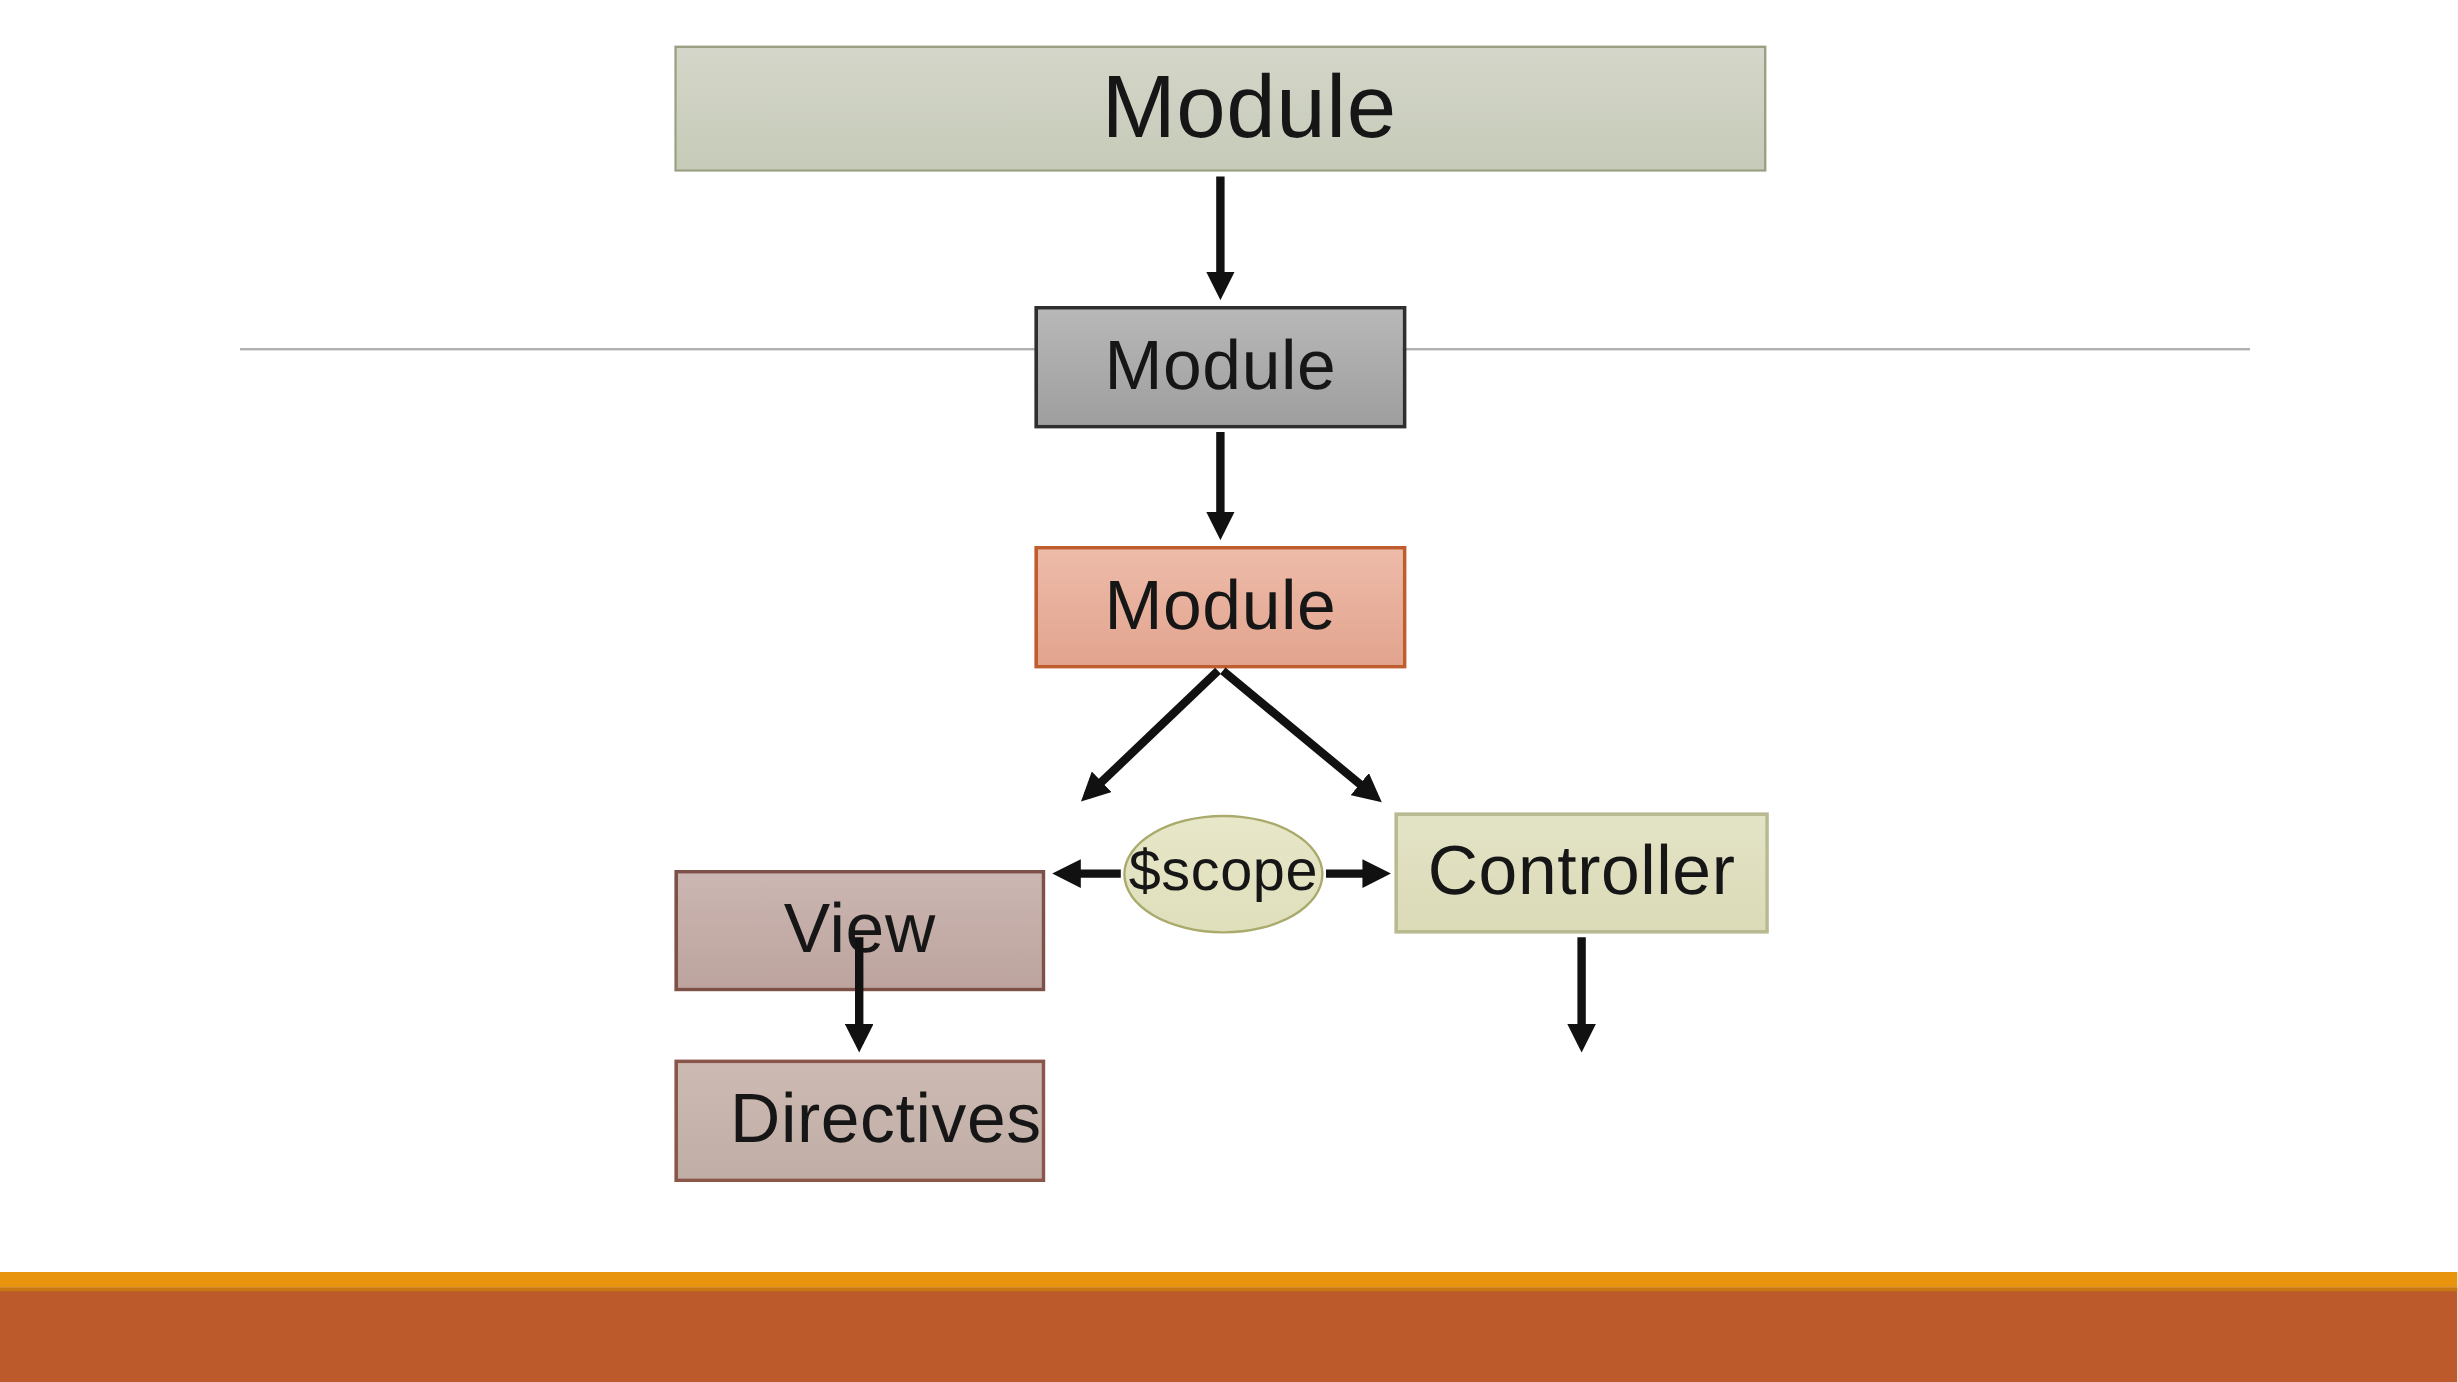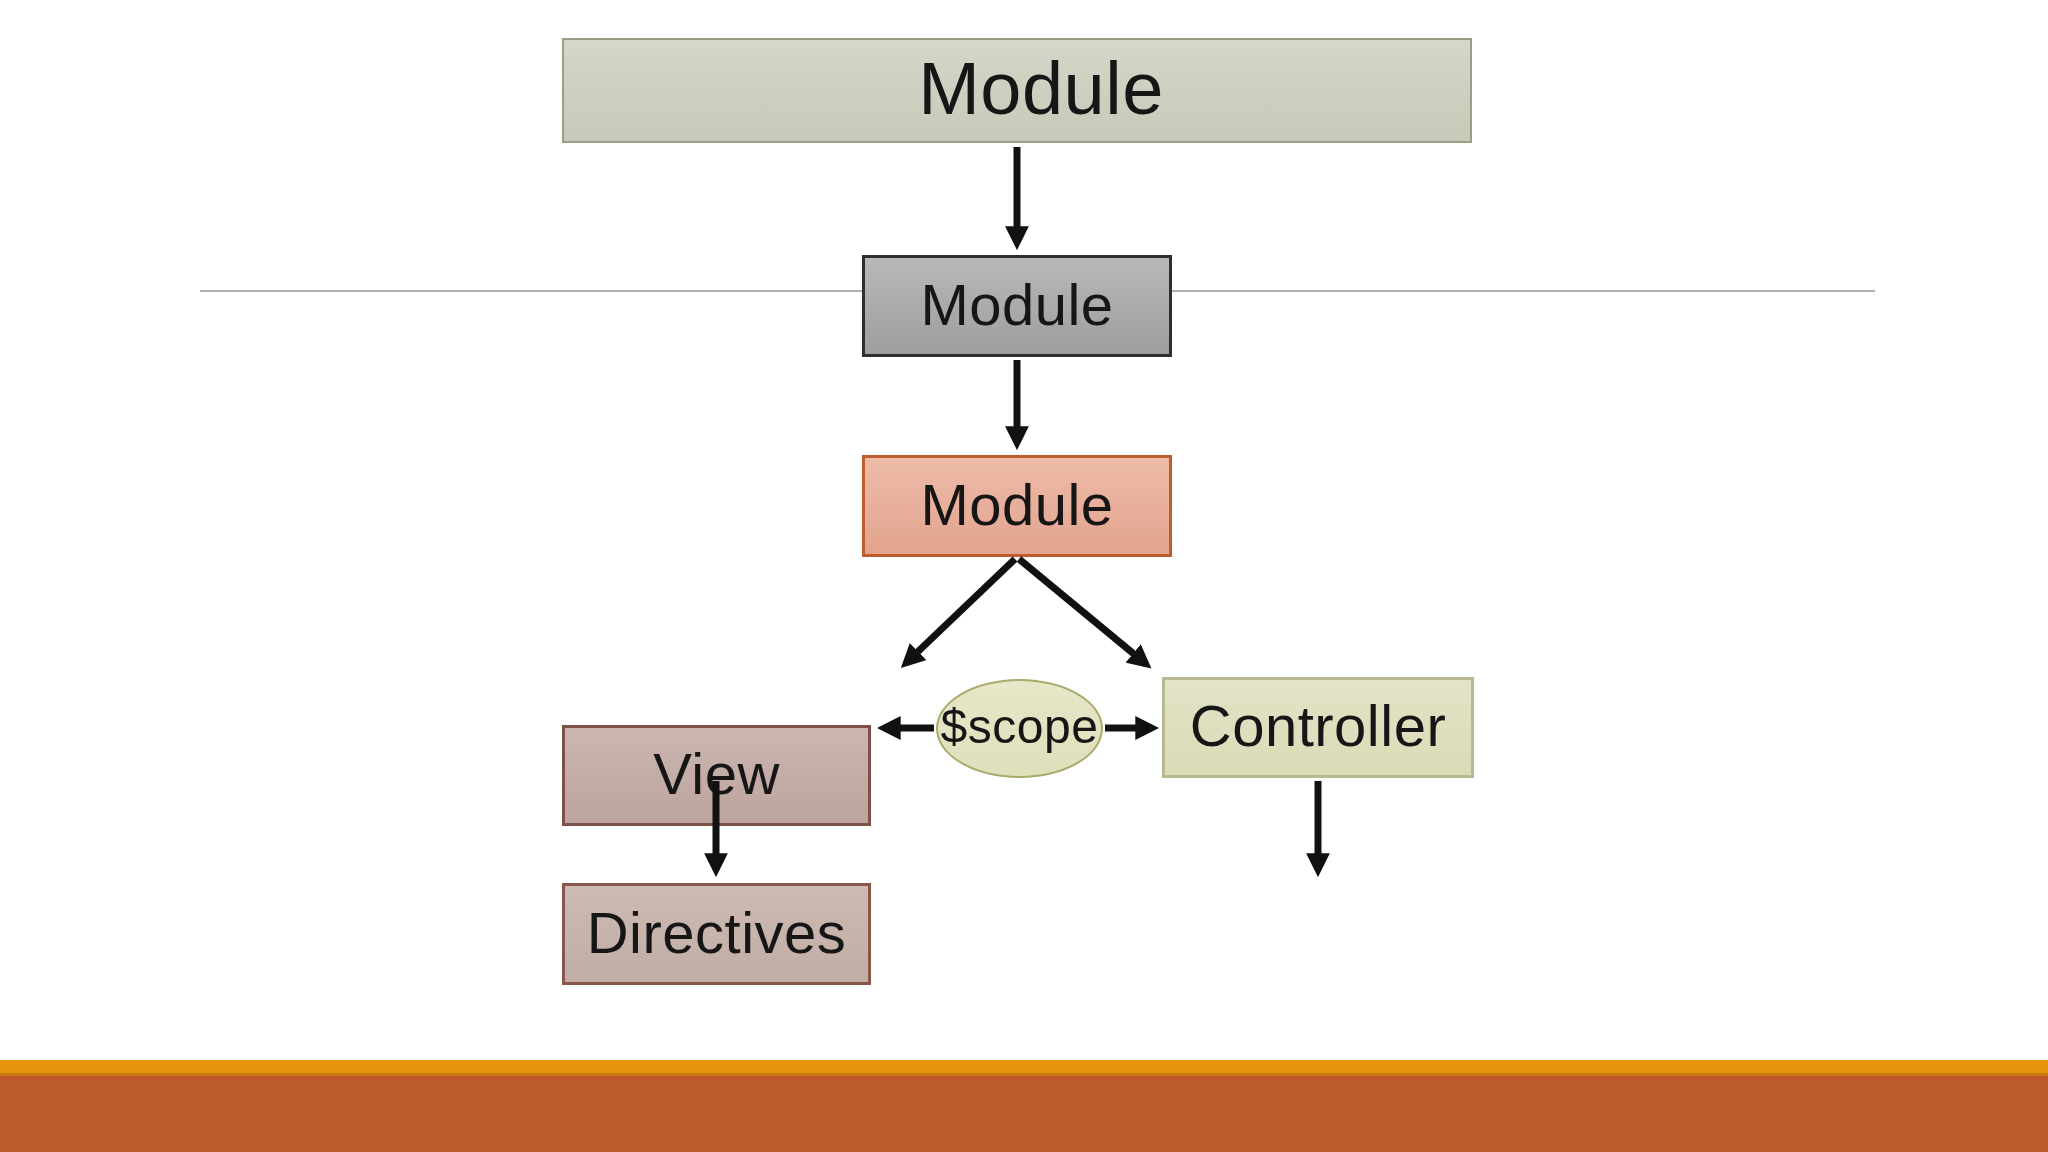--- a/index.html
+++ b/index.html
@@ -111,21 +111,21 @@
   </div>
 
   <div class="node n-scope" style="background: linear-gradient(rgb(231, 231, 201), rgb(223, 223, 188)); border-color: rgb(169, 170, 107);">
     <span class="lbl">$scope</span>
   </div>
 
   <div class="node n-controller" style="background: linear-gradient(rgb(227, 227, 198), rgb(219, 219, 184)); border-color: rgb(185, 186, 146);">
     <span class="lbl">Controller</span>
   </div>
 
-  <div class="node n-directives" style="background: linear-gradient(rgb(205, 186, 179), rgb(192, 173, 166)); border-color: rgb(138, 86, 74);">
+  <div class="node n-directives" style="background: linear-gradient(rgb(205, 186, 179), rgb(192, 173, 166)); border-color: rgb(138, 86, 74); justify-content: flex-end;">
     <span class="lbl">Directives</span>
   </div>
 
 
   <svg class="arrows" viewBox="0 0 2048 1152">
     <defs>
       <marker id="ah" viewBox="0 0 10 10" refX="7" refY="5" markerWidth="3.4" markerHeight="3.4" orient="auto" markerUnits="strokeWidth">
         <path d="M 0 0 L 10 5 L 0 10 z" fill="#111111"></path>
       </marker>
     </defs>

